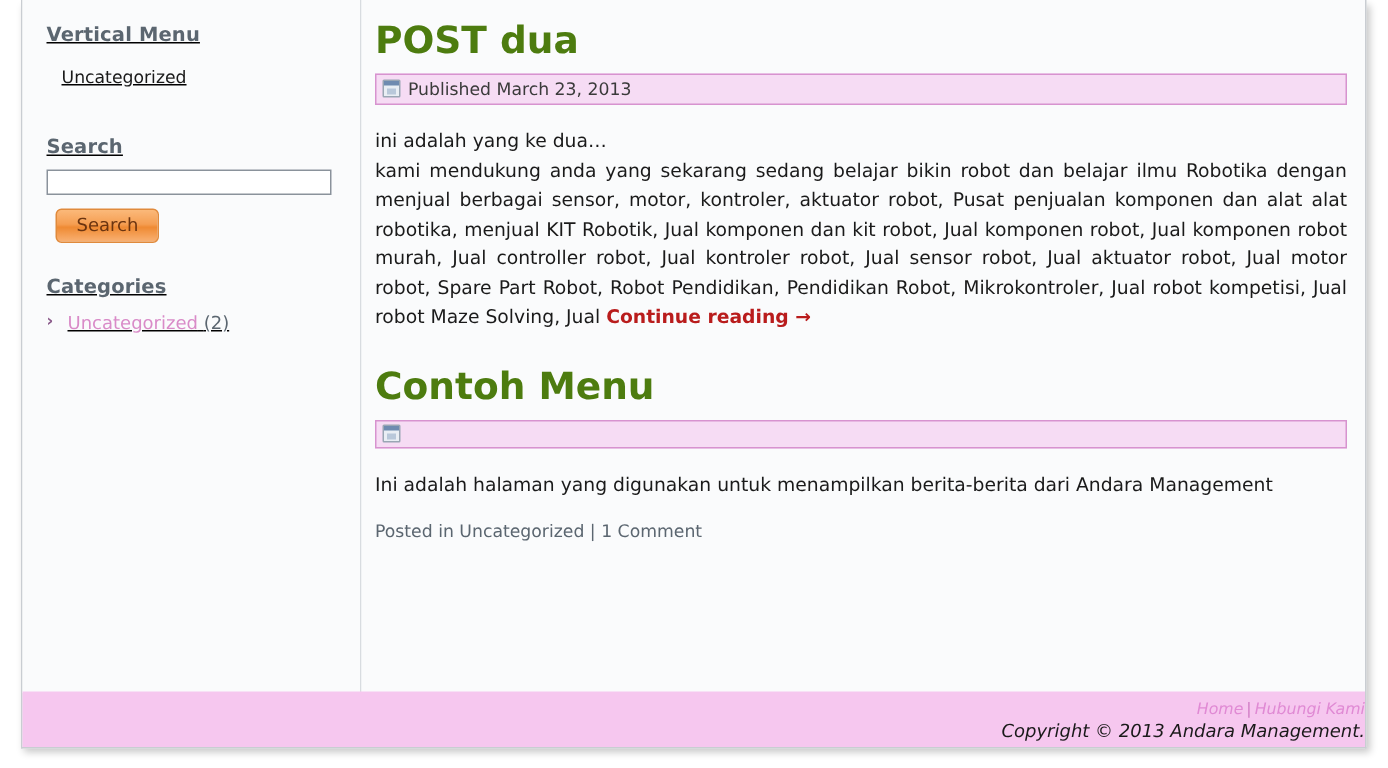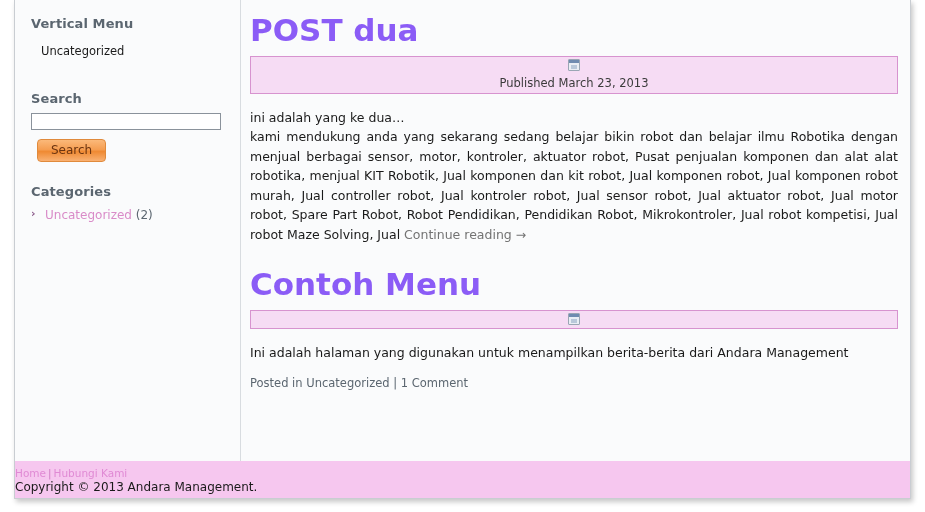--- a/index.html
+++ b/index.html
@@ -37,21 +37,21 @@
 
   
   #sidebar {
     width: 226px;
     flex: 0 0 226px;
     padding: 16px 0 0 16px;
     border-right: 1px solid #d8dce0;
     background: #fafbfc;
   }
 
-  .widget { margin-bottom: 16px; }
+  .widget { margin-bottom: 16px; text-decoration: underline; }
 
   .widget-title {
     font-family: "DejaVu Sans", sans-serif;
     font-size: 13px;
     font-weight: bold;
     color: #5b6670;
     margin: 0 0 7px 0;
     letter-spacing: 0.1px;
   }
 
@@ -117,37 +117,36 @@
     flex: 1 1 auto;
     padding: 14px 12px 0 9px;
     min-width: 0;
     background: #fafbfc;
   }
 
   .post { margin-bottom: 6px; }
 
   .post-title {
     font-family: "DejaVu Sans", sans-serif;
-    font-size: 31px;
+    font-size: 25px;
     font-weight: bold;
-    color: #8b5cf6;
+    color: #4d7c0f;
     margin: 0 0 9px 0;
     line-height: 1.05;
   }
   #post-2-title { margin-top: 24px; }
 
   .post-date-bar {
     border: 1px solid #d793cf;
     background: #f6dcf4;
     padding: 2px 4px 3px 4px;
     margin-bottom: 14px;
     display: flex;
     align-items: center;
     gap: 5px;
-    flex-direction: column;
   }
 
   .cal-icon {
     width: 12px;
     height: 12px;
     flex: 0 0 12px;
     background: #e9eef4;
     border: 1px solid #9aa6b4;
     border-radius: 1px;
     position: relative;
@@ -178,43 +177,45 @@
     font-size: 12.5px;
     color: #1a1a1a;
     line-height: 19.5px;
     text-align: justify;
     margin: 0 0 12px 0;
     font-family: "DejaVu Sans", sans-serif;
   }
   .post-intro { margin-bottom: 0; text-align: left; }
 
   .continue-link {
-    color: #737373;
+    color: #b91c1c;
     text-decoration: none;
+    font-weight: bold;
   }
 
   .post-meta {
     font-size: 11.5px;
     color: #5b6670;
     margin: 0;
     padding-top: 2px;
     font-family: "DejaVu Sans", sans-serif;
   }
   .meta-link { color: #5b6670; text-decoration: none; }
 
   
   #footer {
     position: absolute;
     left: 0;
     bottom: 0;
     width: 100%;
     height: 37px;
     background: #f6c7ef;
-    text-align: left;
+    text-align: right;
     padding-top: 6px;
+    font-style: italic;
   }
   #footer-nav {
     font-size: 10.5px;
     color: #e08ad4;
     margin-bottom: 1px;
     font-family: "DejaVu Sans", sans-serif;
   }
   #footer-nav a { color: #e08ad4; text-decoration: none; }
   .footer-sep { color: #d07ac4; padding: 0 2px; }
   #footer-copy {

